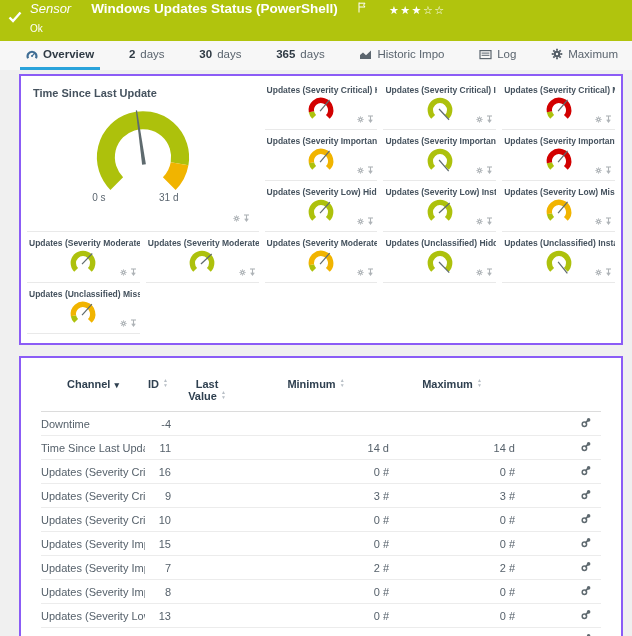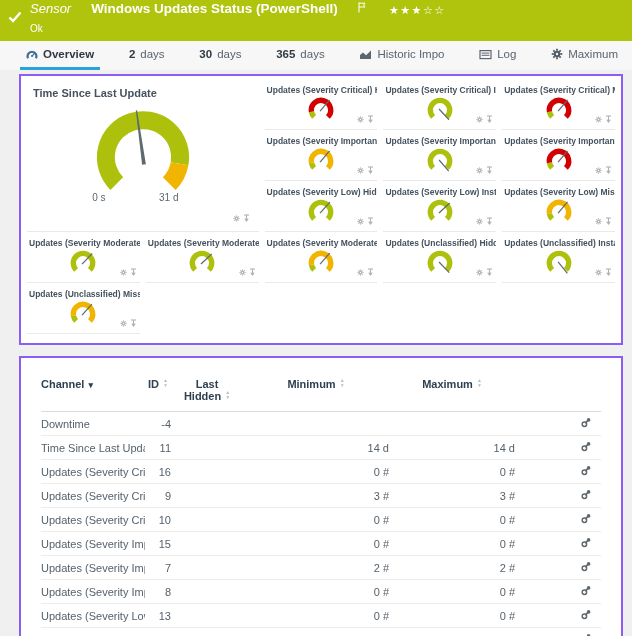--- a/index.html
+++ b/index.html
@@ -36,21 +36,21 @@
   .gpanel.big{grid-column:1 / span 2;grid-row:1 / span 3}
   .gpanel.big .gtitle{font-size:11px;padding:5px 4px 0 6px}
   .gwrap{position:relative;width:120px;height:103px;margin:2px auto 0}
   .axis{position:absolute;top:91px;font-size:10px;color:#5b6670;transform:translateX(-50%);white-space:nowrap}
   .axis.min{left:16px}
   .axis.max{left:86px}
   .gpanel.big .mini-icons{right:9px;bottom:5px}
   
   .card.table{padding:14px 20px 0;min-height:277px}
   table{width:100%;border-collapse:collapse;table-layout:fixed}
-  thead th{font-size:11px;color:#2f4050;text-align:left;padding:6px 0 9px;vertical-align:top;border-bottom:1px solid #dcdcdc;font-weight:bold;cursor:pointer}
+  thead th{font-size:11px;color:#2f4050;text-align:center;padding:6px 0 9px;vertical-align:top;border-bottom:1px solid #dcdcdc;font-weight:bold;cursor:pointer}
   th.al-r{text-align:center}
   th.al-c{text-align:center}
   tbody td{font-size:11px;color:#56616b;height:23px;border-bottom:1px solid #ececec;white-space:nowrap;overflow:hidden;padding:0}
   td.al-r{text-align:right}
   td.c-action{text-align:right;padding-right:9px}
   .sorters{display:inline-flex;flex-direction:column;margin-left:4px;vertical-align:top;font-size:5px;line-height:4.5px;color:#b8bfc6}
   .caret{font-size:9px;color:#2f4050;margin-left:4px}
   .wrench{cursor:pointer}
 </style>
 </head>
@@ -648,21 +648,21 @@
             <col style="width:126px">
             <col>
         </colgroup>
         <thead id="thead">
             <tr>
               <th class="c-0"><span>Channel</span><span class="caret">▾</span></th>
               <th class="c-1 al-r"><span>ID</span><span class="sorters">
                   <span>▲</span>
                   <span>▼</span>
                 </span></th>
-              <th class="c-2 al-c"><span>Last</span><br><span>Hidden</span><span class="sorters">
+              <th class="c-2 al-c"><span>Last</span><br><span>Value</span><span class="sorters">
                   <span>▲</span>
                   <span>▼</span>
                 </span></th>
               <th class="c-3 al-r"><span>Minimum</span><span class="sorters">
                   <span>▲</span>
                   <span>▼</span>
                 </span></th>
               <th class="c-4 al-r"><span>Maximum</span><span class="sorters">
                   <span>▲</span>
                   <span>▼</span>

